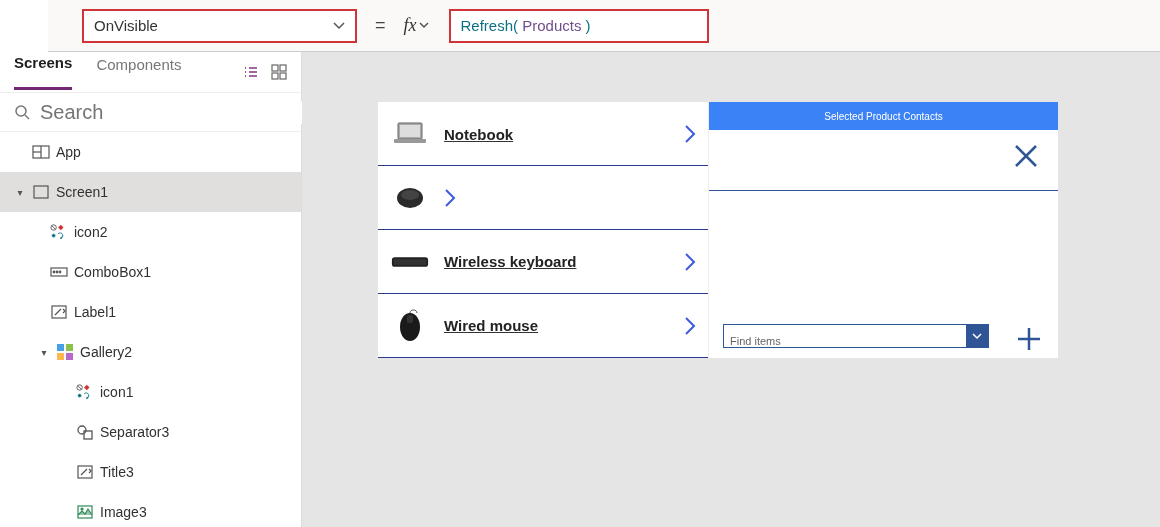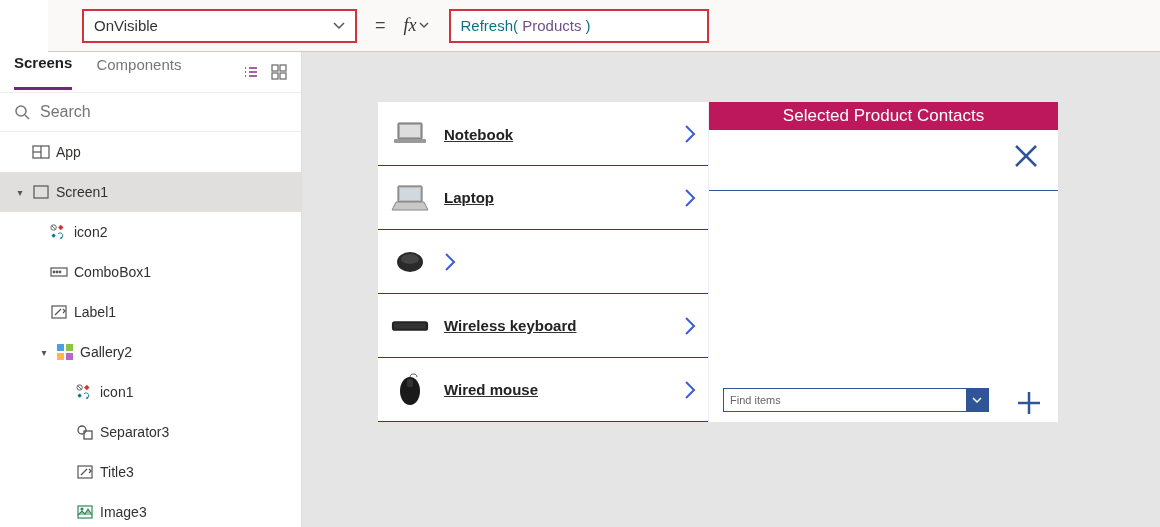--- a/index.html
+++ b/index.html
@@ -23,21 +23,21 @@
 
   
   .left { width: 302px; border-right: 1px solid #ddd; background: #fff; display: flex; flex-direction: column; }
   .tabs { height: 40px; display: flex; align-items: center; padding: 0 14px; gap: 24px; }
   .tab { font-size: 15px; color: #767676; padding-bottom: 16px; }
   .tab.active { color: #201f1e; font-weight: 600; border-bottom: 3px solid #742774; }
   .tabs-right { margin-left: auto; display: flex; gap: 12px; color: #555; }
   .tabs-right svg, .tabs-right span { width: 16px; height: 16px; }
 
   .search { height: 40px; border-top: 1px solid #eee; border-bottom: 1px solid #eee; display: flex; align-items: center; padding: 0 14px; gap: 10px; color: #767676; }
-  .search input { border: none; outline: none; font-size: 16px; color: #333; flex: 1; }
+  .search input { border: none; outline: none; font-size: 20px; color: #333; flex: 1; }
 
   .tree { flex: 1; overflow-y: auto; position: relative; }
   .tree::-webkit-scrollbar { width: 8px; }
   .tree::-webkit-scrollbar-thumb { background: #cfcfcf; }
   .tree-row { display: flex; align-items: center; height: 40px; padding: 0 4px 0 14px; font-size: 14px; color: #323130; gap: 6px; }
   .tree-row.selected { background: #e1dfdd; }
   .tree-row .indent { display: inline-block; }
   .tree-row .exp { width: 12px; font-size: 10px; color: #555; text-align: center; }
   .tree-row .ico { width: 18px; height: 18px; display: inline-flex; align-items: center; justify-content: center; }
 
@@ -46,24 +46,24 @@
   .app-frame { position: absolute; left: 76px; top: 50px; width: 680px; background: #fff; display: flex; }
 
   .gallery { width: 330px; background: #fff; text-decoration: underline; }
   .g-row { height: 64px; border-bottom: 1px solid #2a3b8f; display: flex; align-items: center; padding: 0 12px; gap: 14px; }
   .g-row:first-child { border-top: 1px solid transparent; }
   .g-img { width: 40px; height: 30px; display: flex; align-items: center; justify-content: center; }
   .g-title { flex: 1; font-size: 15px; font-weight: 600; color: #222; }
   .g-arrow { color: #3b5bdb; }
 
   .detail { flex: 1; position: relative; border-left: 1px solid #eee; }
-  .detail-header { height: 28px; background: #be185d; color: #fff; font-size: 17px; display: flex; align-items: center; justify-content: center; font-weight: 400; }
+  .detail-header { height: 28px; background: #3b82f6; color: #fff; font-size: 10px; display: flex; align-items: center; justify-content: center; font-weight: 400; }
   .close-x { position: absolute; top: 40px; right: 18px; color: #2f5597; }
   .sep-line { position: absolute; top: 88px; left: 0; right: 0; height: 1px; background: #2f5597; }
-  .combo { position: absolute; bottom: 10px; left: 14px; width: 266px; height: 24px; border: 1px solid #2f5597; display: flex; align-items: center; }
+  .combo { position: absolute; bottom: 10px; left: 14px; width: 266px; height: 24px; border: 1px solid #2f5597; display: flex; align-items: flex-end; }
   .combo-text { flex: 1; font-size: 11px; color: #666; padding: 0 6px; }
   .combo-btn { width: 22px; height: 100%; background: #2f5597; color: #fff; display: flex; align-items: center; justify-content: center; font-size: 10px; }
   .plus { position: absolute; bottom: 4px; right: 14px; color: #2f5597; }
 
   svg { display: block; }
 </style>
 </head>
 <body>
 
 <div class="formula-bar">
@@ -275,35 +275,20 @@
             </span>
           <span class="g-title">Notebook</span>
           <span class="g-arrow">
               <svg width="12" height="20" viewBox="0 0 12 20">
                 <path d="M2 2 l8 8 l-8 8" stroke="#3b5bdb" stroke-width="2" fill="none"></path>
               </svg>
             </span>
         </div>
         <div class="g-row">
           <span class="g-img">
-              <svg width="40" height="28" viewBox="0 0 40 28">
-                <rect x="8" y="2" width="24" height="16" rx="1" fill="#bbb" stroke="#666"></rect>
-                <rect x="10" y="4" width="20" height="12" fill="#d0d8e0"></rect>
-                <path d="M6 18 L34 18 L38 26 L2 26 Z" fill="#c8c8c8" stroke="#888"></path>
-              </svg>
-            </span>
-          <span class="g-title">Laptop</span>
-          <span class="g-arrow">
-              <svg width="12" height="20" viewBox="0 0 12 20">
-                <path d="M2 2 l8 8 l-8 8" stroke="#3b5bdb" stroke-width="2" fill="none"></path>
-              </svg>
-            </span>
-        </div>
-        <div class="g-row">
-          <span class="g-img">
               <svg width="36" height="26" viewBox="0 0 36 26">
                 <ellipse cx="18" cy="13" rx="13" ry="10" fill="#2a2a2a"></ellipse>
                 <ellipse cx="18" cy="10" rx="9" ry="5" fill="#444"></ellipse>
               </svg>
             </span>
           <span class="g-arrow">
               <svg width="12" height="20" viewBox="0 0 12 20">
                 <path d="M2 2 l8 8 l-8 8" stroke="#3b5bdb" stroke-width="2" fill="none"></path>
               </svg>
             </span>

